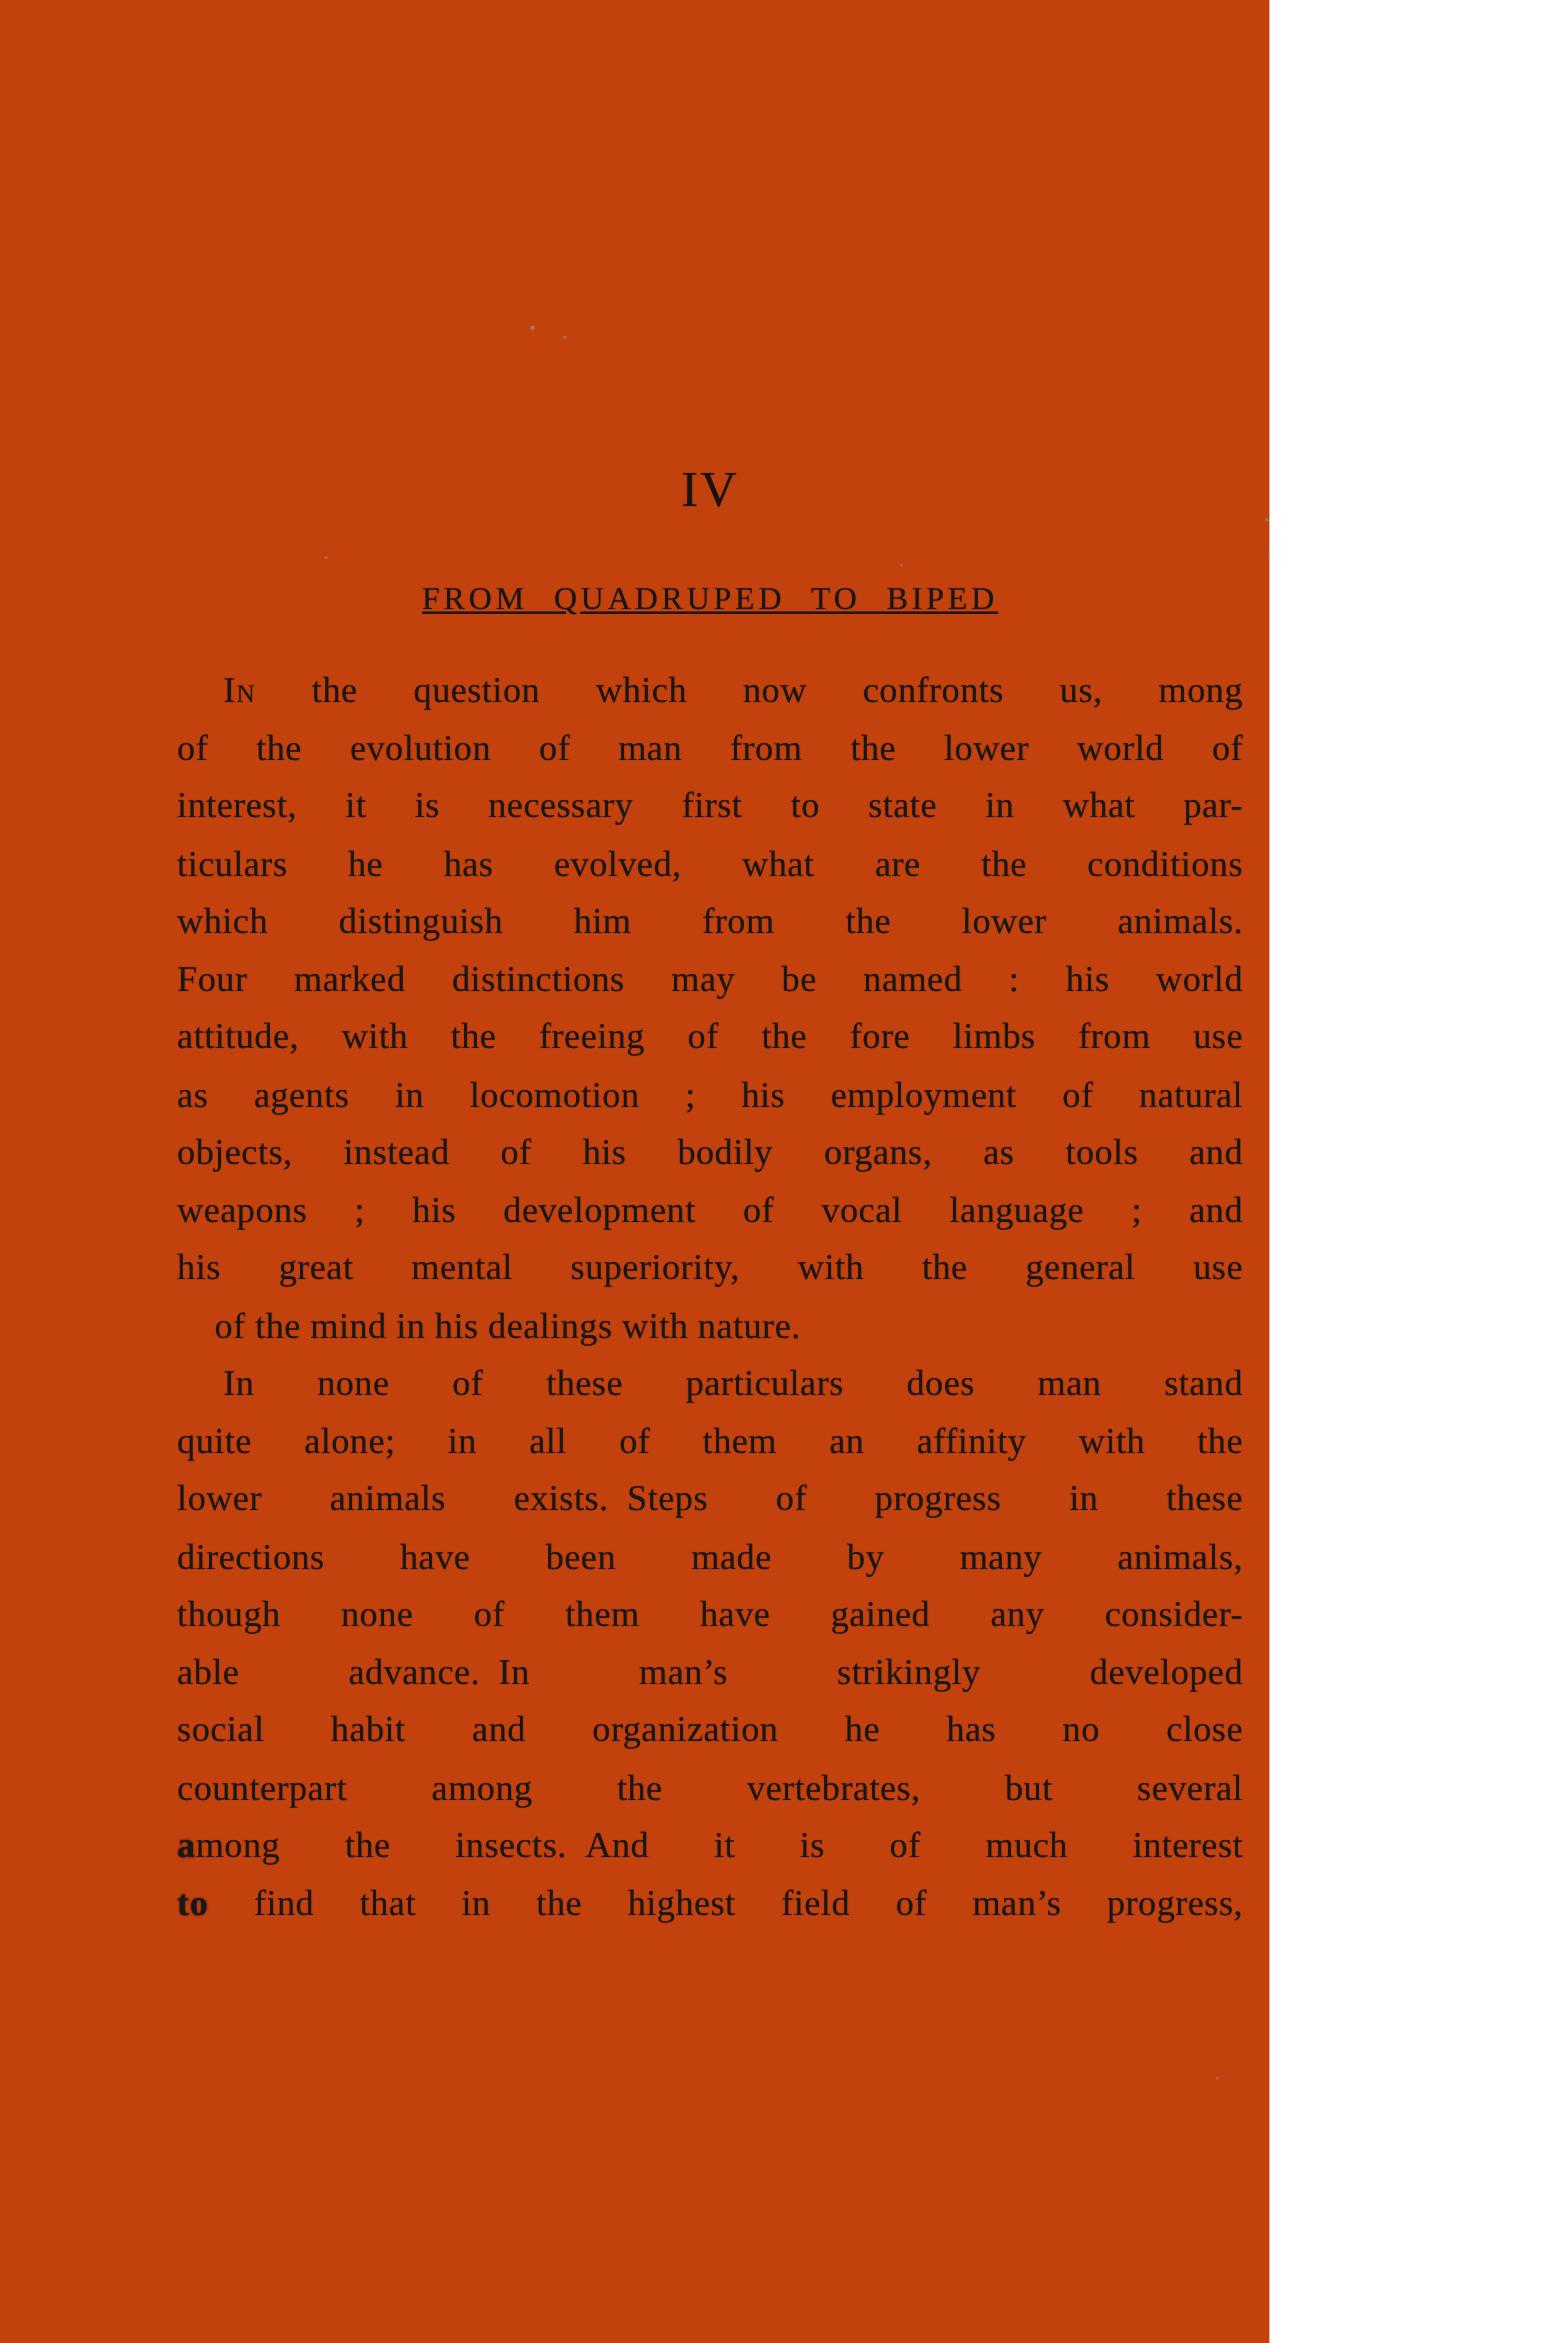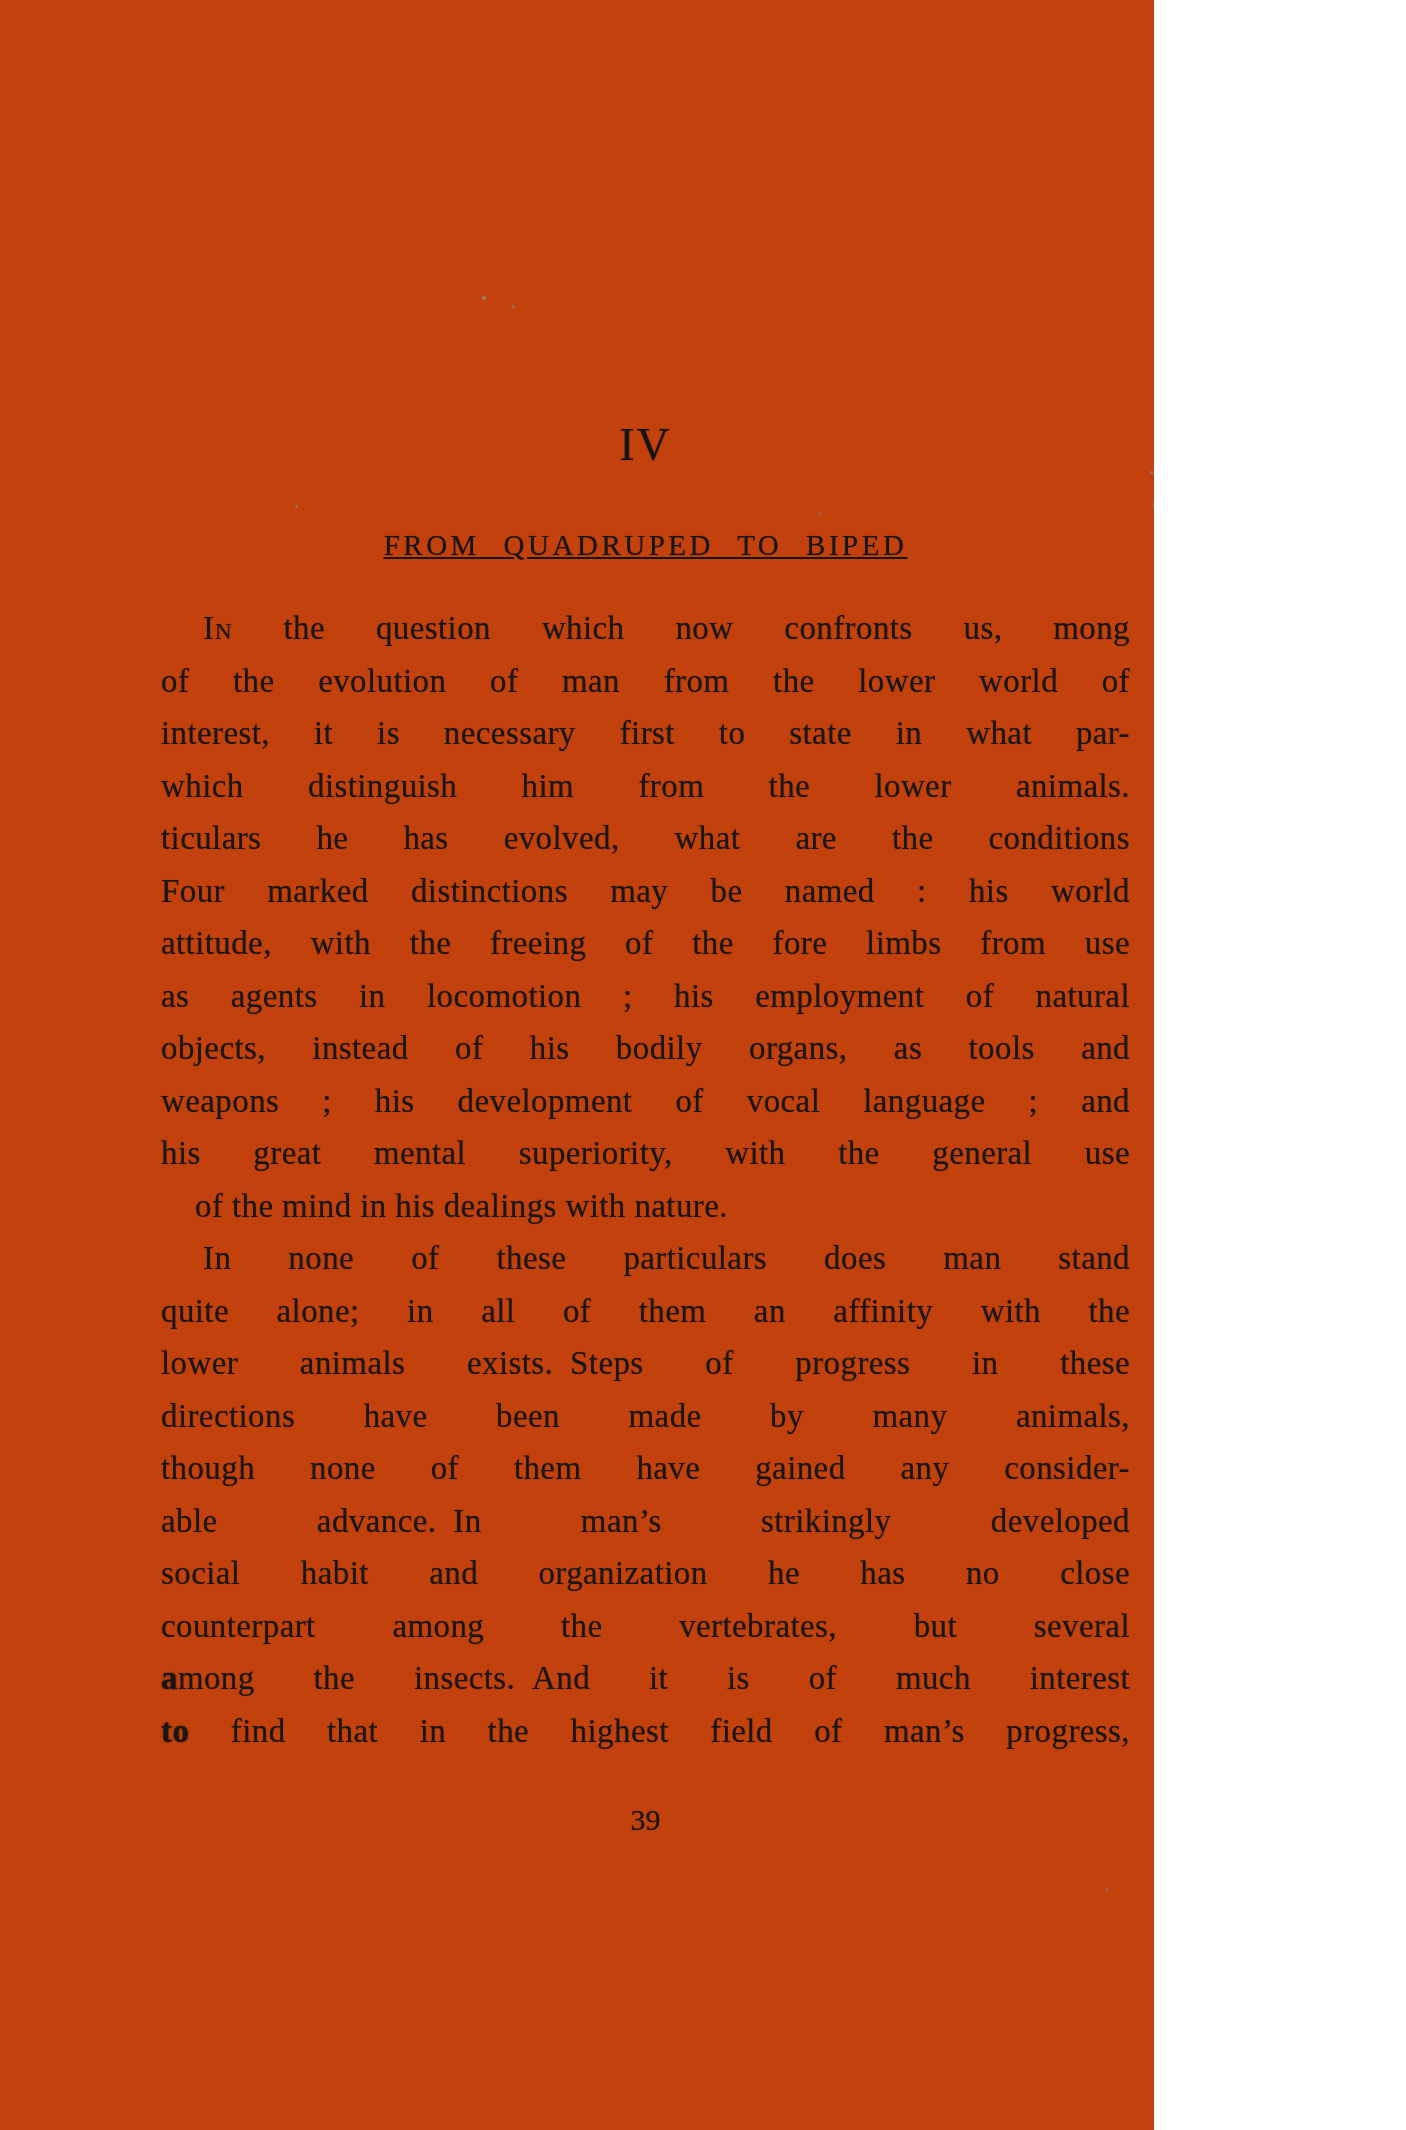--- a/index.html
+++ b/index.html
@@ -99,43 +99,42 @@
 
   <div class="chapter-num">IV</div>
 
   <div class="chapter-title">FROM QUADRUPED TO BIPED</div>
 
   <div class="body-text">
 
     <div class="line indent"><span class="lead-sc">In</span><span> the question which now confronts us, mong</span></div>
     <div class="line">of the evolution of man from the lower world of</div>
     <div class="line">interest, it is necessary first to state in what par-</div>
+    <div class="line">ticulars he has evolved, what are the conditions</div>
     <div class="line">which distinguish him from the lower animals.</div>
-    <div class="line">ticulars he has evolved, what are the conditions</div>
     <div class="line">Four marked distinctions may be named : his world</div>
     <div class="line">attitude, with the freeing of the fore limbs from use</div>
     <div class="line">as agents in locomotion ; his employment of natural</div>
     <div class="line">objects, instead of his bodily organs, as tools and</div>
     <div class="line">weapons ; his development of vocal language ; and</div>
     <div class="line">his great mental superiority, with the general use</div>
     <div class="line rag">of the mind in his dealings with nature.</div>
 
     <div class="line indent">In none of these particulars does man stand</div>
     <div class="line">quite alone; in all of them an affinity with the</div>
     <div class="line">lower animals exists. Steps of progress in these</div>
     <div class="line">directions have been made by many animals,</div>
     <div class="line">though none of them have gained any consider-</div>
     <div class="line">able advance. In man’s strikingly developed</div>
     <div class="line">social habit and organization he has no close</div>
     <div class="line">counterpart among the vertebrates, but several</div>
     <div class="line"><span class="smudge">a</span><span>mong the insects. And it is of much interest</span></div>
     <div class="line"><span class="smudge">to</span><span> find that in the highest field of man’s progress,</span></div>
   </div>
 
-  <div class="page-num">39</div>
 
   <div class="speck" style="left:482px; top:296px; width:4px; height:4px; opacity:.8;"></div>
   <div class="speck" style="left:512px; top:305px; width:3px; height:3px; opacity:.7;"></div>
   <div class="speck" style="left:295px; top:505px; width:3px; height:3px; opacity:.6;"></div>
   <div class="speck" style="left:818px; top:512px; width:3px; height:3px; opacity:.5;"></div>
   <div class="speck" style="left:1161px; top:441px; width:4px; height:4px; opacity:.8;"></div>
   <div class="speck" style="left:1150px; top:471px; width:3px; height:3px; opacity:.7;"></div>
   <div class="speck" style="left:1153px; top:502px; width:3px; height:5px; opacity:.7;"></div>
   <div class="speck" style="left:1161px; top:531px; width:4px; height:3px; opacity:.6;"></div>
   <div class="speck" style="left:1156px; top:586px; width:3px; height:3px; opacity:.7;"></div>

